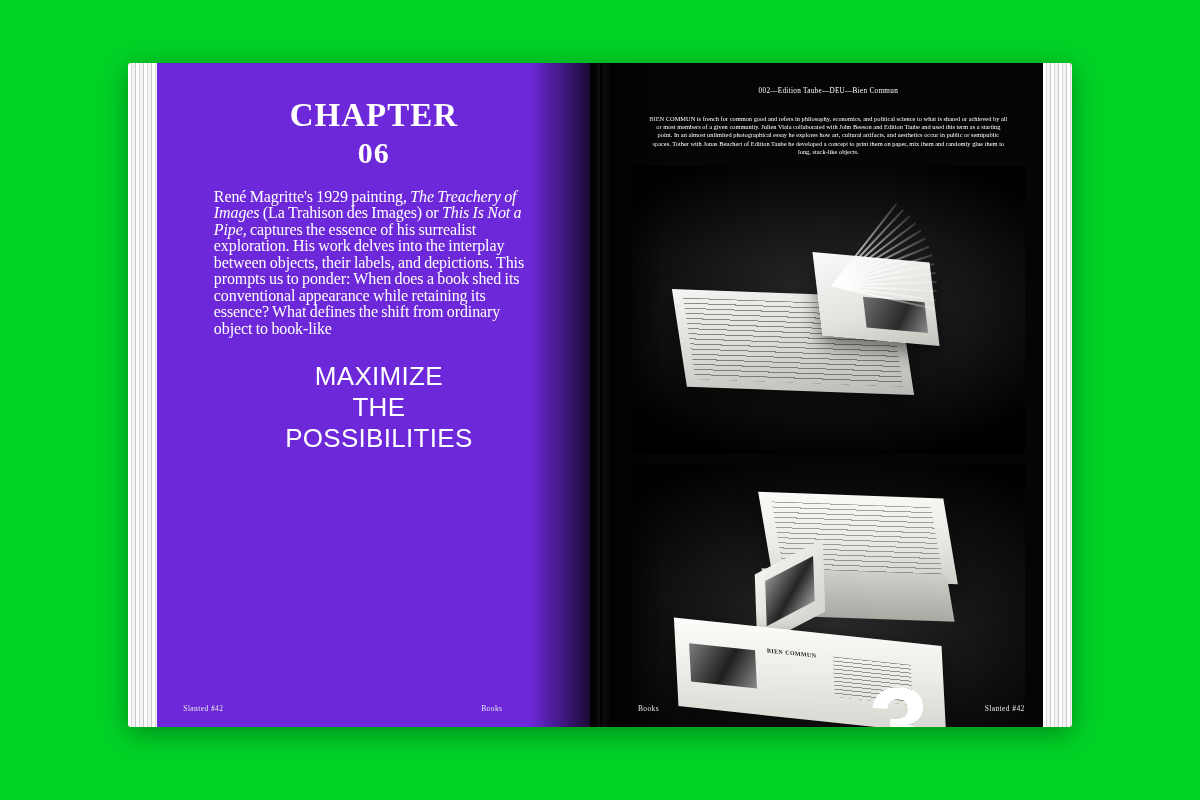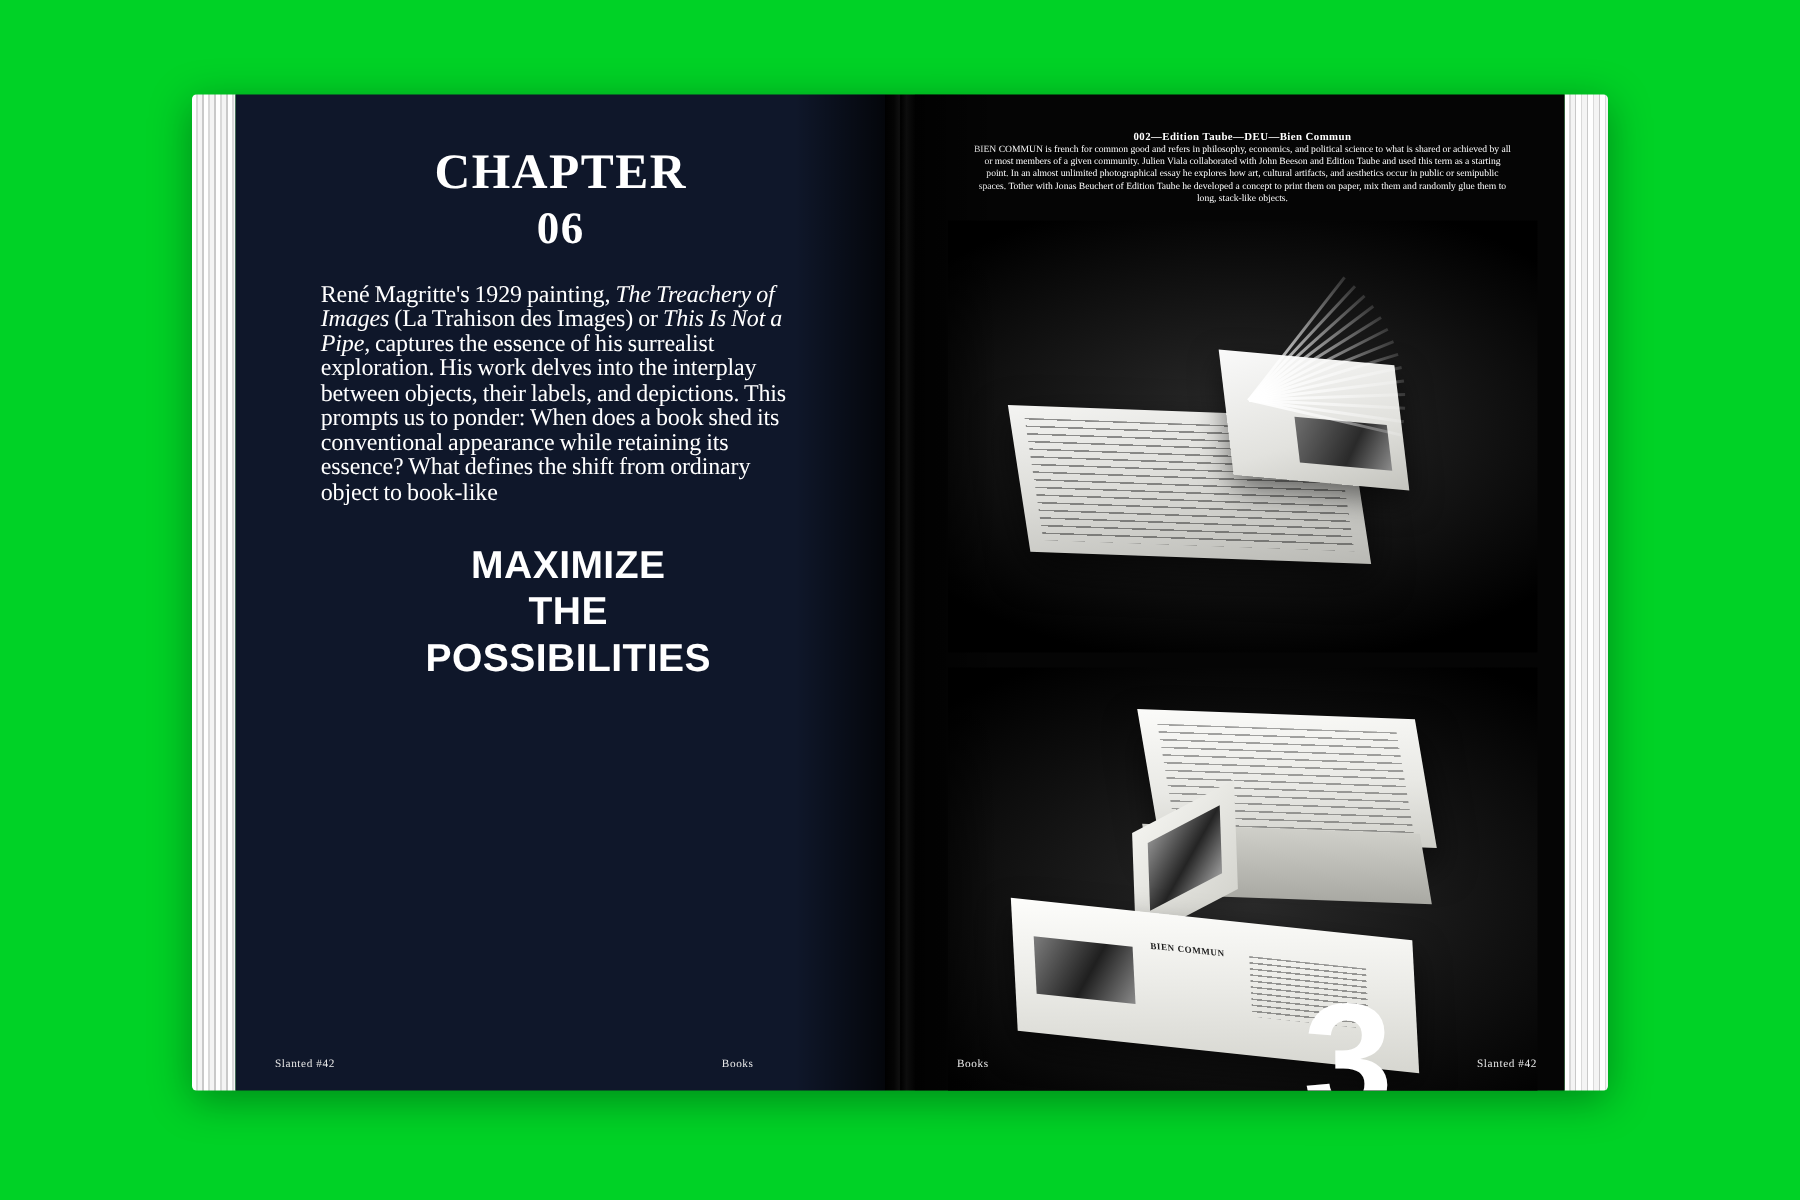--- a/index.html
+++ b/index.html
@@ -55,21 +55,21 @@
   .page {
     position: relative;
     height: 100%;
     box-sizing: border-box;
     overflow: hidden;
   }
 
   
   .page-left {
     width: 442px;
-    background: #0f172a;
+    background: #6d28d9;
     color: #ffffff;
     padding: 28px 26px 0 26px;
   }
   
   .page-left::after {
     content: "";
     position: absolute;
     right: 0; top: 0;
     width: 60px; height: 100%;
     background: linear-gradient(to right, rgba(0,0,0,0) 0%, rgba(0,0,0,0.75) 100%);
@@ -107,21 +107,21 @@
     text-align: left;
     word-spacing: -0.5px;
   }
   .body-text i {
     font-style: italic;
   }
 
   .pull-quote {
     text-align: center;
     font-family: "Liberation Sans", sans-serif;
-    font-weight: bold;
+    font-weight: normal;
     font-size: 26px;
     line-height: 1.18;
     letter-spacing: 0.3px;
     margin: 24px auto 22px auto;
     width: 330px;
   }
 
   .footer-left {
     position: absolute;
     left: 26px;
@@ -158,23 +158,23 @@
     width: 55px; height: 100%;
     background: linear-gradient(to left, rgba(0,0,0,0) 0%, rgba(0,0,0,0.8) 100%);
     pointer-events: none;
     z-index: 5;
   }
 
   .caption-head {
     text-align: center;
     font-family: "Liberation Serif", serif;
     font-size: 7.2px;
-    font-weight: bold;
+    font-weight: normal;
     letter-spacing: 0.3px;
-    margin-bottom: 1px;
+    margin-bottom: 20px;
   }
   .caption-body {
     text-align: center;
     font-family: "Liberation Serif", serif;
     font-size: 6.4px;
     line-height: 1.28;
     width: 360px;
     margin: 0 auto 10px auto;
   }
 

